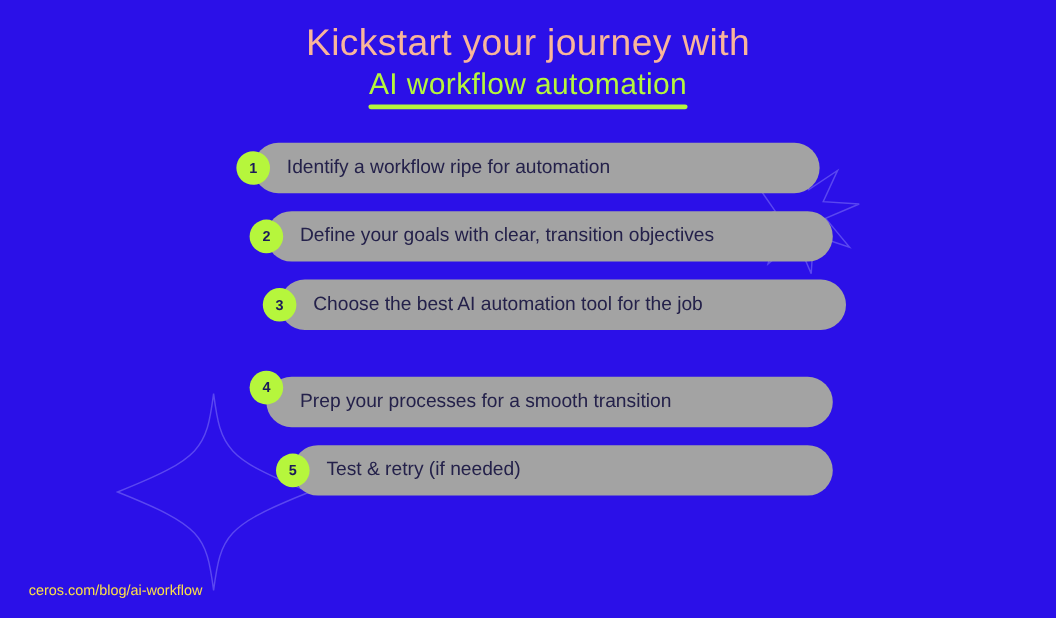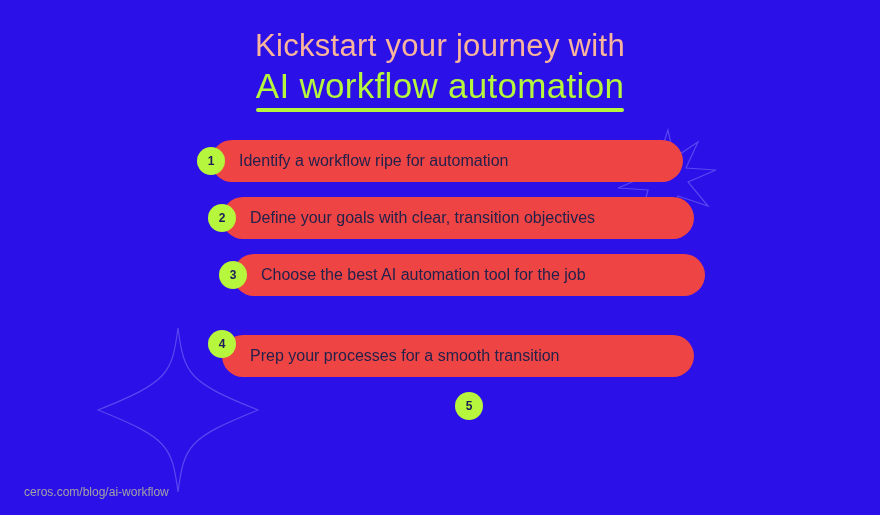--- a/index.html
+++ b/index.html
@@ -6,31 +6,31 @@
     body {
       width: 880px;
       height: 515px;
       background: #2B10E8;
       font-family: -apple-system, BlinkMacSystemFont, 'Segoe UI', Helvetica, Arial, sans-serif;
       position: relative;
       overflow: hidden;
     }
     .header {
       text-align: center;
-      padding-top: 28px;
+      padding-top: 18px;
     }
     .title-line1 {
       color: #F9B59B;
       font-size: 31px;
       font-weight: 400;
       letter-spacing: 0.3px;
     }
     .title-line2 {
       color: #B6F63C;
-      font-size: 35px;
+      font-size: 25px;
       font-weight: 400;
       letter-spacing: 0.3px;
       display: inline-block;
       position: relative;
       margin-top: 2px;
     }
     .underline {
       position: absolute;
       bottom: -6px;
       left: 0;
@@ -63,21 +63,21 @@
       align-items: center;
       justify-content: center;
       font-size: 12px;
       font-weight: 700;
       flex-shrink: 0;
       margin-right: -14px;
       z-index: 3;
       position: relative;
     }
     .step-pill {
-      background: #ef4444;
+      background: #a3a3a3;
       border-radius: 21px;
       height: 42px;
       width: 472px;
       display: flex;
       align-items: center;
       padding-left: 28px;
       color: #24214a;
       font-size: 16px;
       font-weight: 400;
     }
@@ -90,21 +90,21 @@
     .step-0 .step-pill { width: 472px; }
     .step-1 .step-pill { width: 472px; }
     .step-2 .step-pill { width: 472px; align-items: center; }
     .step-3 .step-pill { width: 472px; margin-top: 24px; }
     .step-4 .step-pill { width: 450px; }
 
     .source-url {
       position: absolute;
       bottom: 16px;
       left: 24px;
-      color: #a3a3a3;
+      color: #fde047;
       font-size: 12px;
       font-weight: 300;
     }
     .deco-star {
       position: absolute;
       left: 88px;
       top: 320px;
       z-index: 1;
       pointer-events: none;
     }
@@ -159,16 +159,19 @@
       </div>
   </div>
   <div class="step-row step-3">
     <div class="step-badge">4</div>
     <div class="step-pill">
         <span>Prep your processes for a smooth transition</span>
       </div>
   </div>
   <div class="step-row step-4">
     <div class="step-badge">5</div>
+    <div class="step-pill">
+        <span>Test &amp; retry (if needed)</span>
+      </div>
   </div>
 </div>
 
 <div class="source-url">ceros.com/blog/ai-workflow</div>
 
 </body></html>

